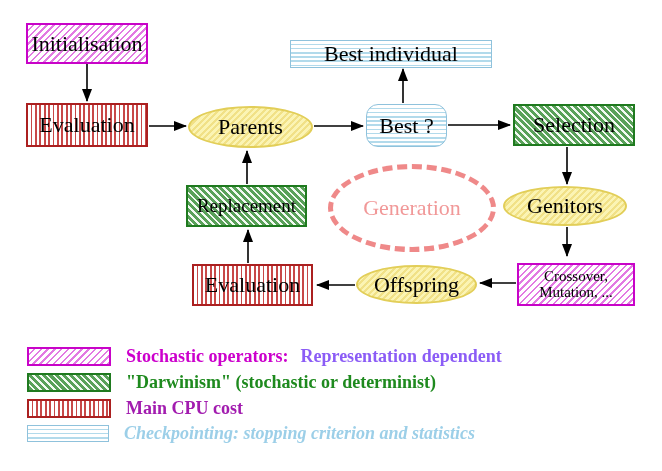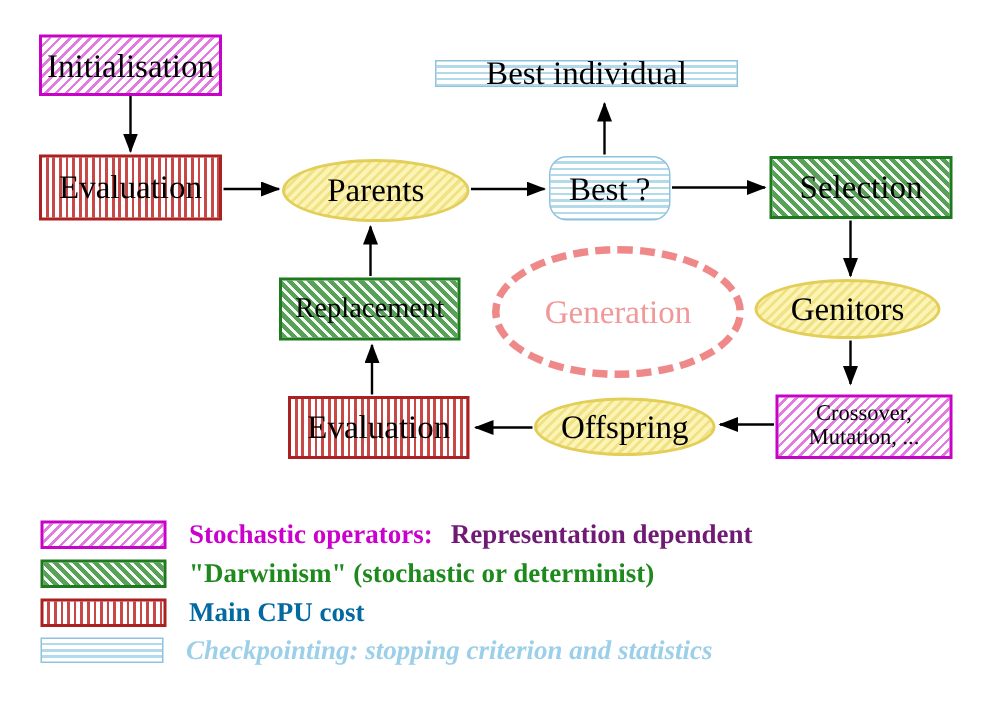--- a/index.html
+++ b/index.html
@@ -29,41 +29,41 @@
     background:repeating-linear-gradient(180deg,#ffffff 0,#ffffff 2.6px,#b2daeb 2.6px,#b2daeb 4.2px);
   }
   .ellipse-yellow{
     border:2px solid #e2ce58;border-radius:50%;
     background:repeating-linear-gradient(135deg,#fbf4b4 0,#fbf4b4 2.6px,#f1e187 2.6px,#f1e187 4.6px);
   }
   
   #n-init{left:26px;top:23px;width:122px;height:41px;}
   #n-eval-top{left:26px;top:103px;width:122px;height:44px;}
   #n-parents{left:188px;top:106px;width:125px;height:42px;}
-  #n-best{left:290px;top:40px;width:202px;height:18px;}
+  #n-best{left:290px;top:40px;width:202px;height:28px;}
   #n-stop{left:366px;top:104px;width:81px;height:43px;border-radius:12px;}
   #n-selection{left:513px;top:104px;width:122px;height:42px;}
   #n-genitors{left:503px;top:186px;width:124px;height:40px;}
   #n-crossover{left:517px;top:263px;width:118px;height:43px;font-size:15px;flex-direction:column;}
   #n-offspring{left:356px;top:265px;width:121px;height:39px;}
   #n-eval-bottom{left:192px;top:264px;width:121px;height:42px;}
   #n-replacement{left:186px;top:185px;width:121px;height:42px;font-size:19px;}
   #n-generation{
     left:328px;top:164px;width:168px;height:88px;border:5px dashed #ef8989;
     border-radius:50%;color:#f19898;background:transparent;font-size:22px;
   }
   .overlay{position:absolute;left:0;top:0;pointer-events:none;}
   
   .legend-row{position:absolute;left:27px;display:flex;align-items:center;height:17px;}
   .legend-row .swatch{width:80px;height:15px;flex:0 0 auto;}
   .legend-row .ltext{margin-left:15px;font-size:18px;font-weight:bold;white-space:nowrap;}
   .legend-row .ltext2{margin-left:12px;font-size:18px;font-weight:bold;white-space:nowrap;}
   #lg-1{top:348px;} #lg-2{top:374px;} #lg-3{top:400px;} #lg-4{top:425px;font-style:italic;}
-  .seg-magenta{color:#cc00cc;} .seg-gold{color:#701a75;} .seg-green{color:#1e8a1e;}
-  .seg-red{color:#0369a1;text-align:right;} .seg-cyan{color:#9ccfe8;}
+  .seg-magenta{color:#cc00cc;} .seg-gold{color:#8b5cf6;} .seg-green{color:#1e8a1e;}
+  .seg-red{color:#a21caf;text-align:right;} .seg-cyan{color:#9ccfe8;}
 </style>
 </head>
 <body>
 
 <div class="canvas">
 
   <div class="node hatch-magenta" id="n-init">
     <span>Initialisation</span>
   </div>
 

